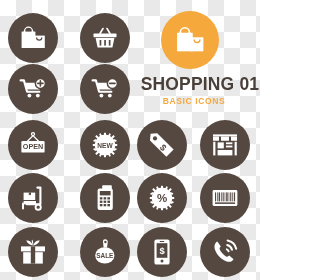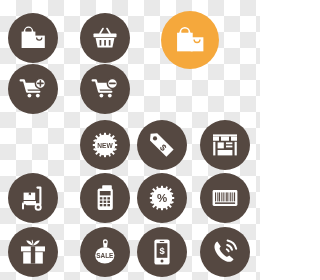--- a/index.html
+++ b/index.html
@@ -70,20 +70,24 @@
     <svg width="34" height="34" viewBox="0 0 30 30">
       <path d="M6.5 8.2a4 4 0 0 1 8 0" fill="none" stroke="#fff" stroke-width="1.3"></path>
       <circle cx="6.5" cy="8.4" r="0.95" fill="#fff"></circle>
       <circle cx="14.5" cy="8.4" r="0.95" fill="#fff"></circle>
       <rect x="3.6" y="8.6" width="13.8" height="16.4" fill="#fff"></rect>
       <rect x="15.6" y="12.6" width="11.2" height="12.4" fill="#fff"></rect>
       <path d="M18.6 14.6a2.6 2.6 0 0 0 5.2 0" fill="none" stroke="#f5a83c" stroke-width="1.2"></path>
     </svg>
   </div>
 
+  <div class="hero-text">
+    <span class="hero-title">SHOPPING 01</span>
+    <span class="hero-sub">BASIC ICONS</span>
+  </div>
 
   <div class="icon-cell" style="left:8px;top:64px;">
     <svg width="30" height="30" viewBox="0 0 30 30">
       <path d="M2.6 6.4h3.3l3.2 11.3h12.3" fill="none" stroke="#fff" stroke-width="2.1" stroke-linecap="round" stroke-linejoin="round"></path>
       <path d="M6.8 8.8h16.6l-2 6.6H8.7Z" fill="#fff"></path>
       <circle cx="11.4" cy="21.6" r="1.9" fill="#fff"></circle>
       <circle cx="19.8" cy="21.6" r="1.9" fill="#fff"></circle>
       <circle cx="22.4" cy="9.4" r="5" fill="#fff" stroke="#554841" stroke-width="1.5"></circle>
       <path d="M22.4 6.8v5.2M19.8 9.4h5.2" stroke="#554841" stroke-width="1.6" stroke-linecap="round"></path>
     </svg>
@@ -93,20 +97,28 @@
     <svg width="30" height="30" viewBox="0 0 30 30">
       <path d="M2.6 6.4h3.3l3.2 11.3h12.3" fill="none" stroke="#fff" stroke-width="2.1" stroke-linecap="round" stroke-linejoin="round"></path>
       <path d="M6.8 8.8h16.6l-2 6.6H8.7Z" fill="#fff"></path>
       <circle cx="11.4" cy="21.6" r="1.9" fill="#fff"></circle>
       <circle cx="19.8" cy="21.6" r="1.9" fill="#fff"></circle>
       <circle cx="22.4" cy="9.4" r="5" fill="#fff" stroke="#554841" stroke-width="1.5"></circle>
       <path d="M19.8 9.4h5.2" stroke="#554841" stroke-width="1.6" stroke-linecap="round"></path>
     </svg>
   </div>
 
+  <div class="icon-cell" style="left:8px;top:120px;">
+    <svg width="30" height="30" viewBox="0 0 30 30">
+      <circle cx="15" cy="4.1" r="1.5" fill="none" stroke="#fff" stroke-width="1.3"></circle>
+      <path d="M15 5.6 L9.4 11.2 M15 5.6 L20.6 11.2" stroke="#fff" stroke-width="1.3" fill="none"></path>
+      <rect x="3.4" y="11" width="23.2" height="11.6" rx="1.2" fill="#fff"></rect>
+      <text x="15" y="19.2" text-anchor="middle" font-family="Liberation Sans, sans-serif" font-size="7.2" font-weight="bold" fill="#554841">OPEN</text>
+    </svg>
+  </div>
 
   <div class="icon-cell" style="left:80px;top:120px;">
     <svg width="30" height="30" viewBox="0 0 30 30">
       <g fill="#fff">
         <circle cx="15" cy="15" r="10.4"></circle>
         <g>
           <rect x="14" y="2.8" width="2" height="3.2"></rect>
             <rect x="14" y="24" width="2" height="3.2"></rect>
           <rect x="2.8" y="14" width="3.2" height="2"></rect>
             <rect x="24" y="14" width="3.2" height="2"></rect>

